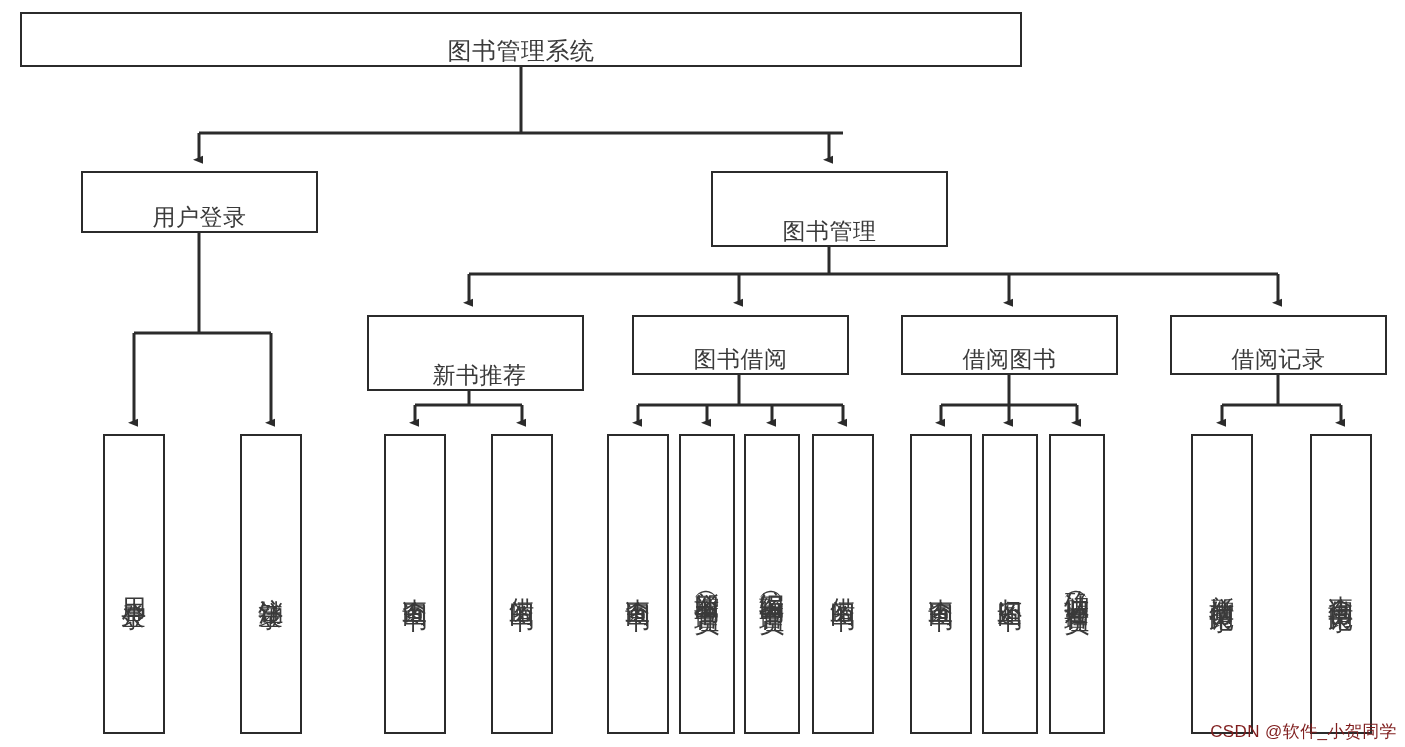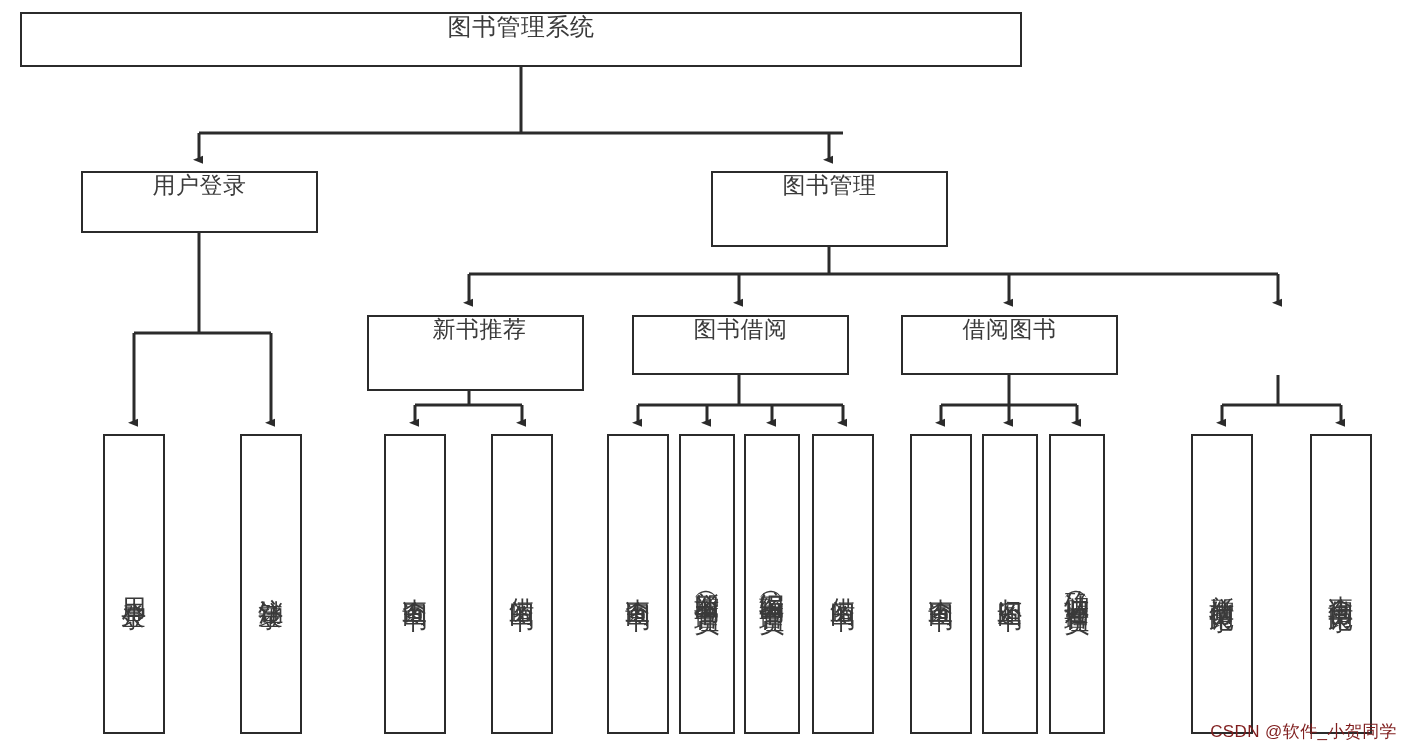--- a/index.html
+++ b/index.html
@@ -25,21 +25,21 @@
     width: 1405px;
     height: 747px;
     pointer-events: none;
   }
   .node {
     position: absolute;
     box-sizing: border-box;
     background: #ffffff;
     border: 2.5px solid #2b2b2b;
     display: flex;
-    align-items: flex-start;
+    align-items: flex-end;
     justify-content: center;
     color: #2f2f2f;
   }
   .node .node-label {
     display: block;
     text-align: center;
     line-height: 1.12;
     color: #3a3a3a;
     white-space: pre-wrap;
   }
@@ -143,20 +143,23 @@
 
   <div class="node horiz" style="left:367px; top:315px; width:217px; height:76px;padding-left:8px;">
     <span class="node-label">新书推荐</span>
   </div>
   <div class="node horiz" style="left:632px; top:315px; width:217px; height:60px;">
     <span class="node-label">图书借阅</span>
   </div>
   <div class="node horiz" style="left:901px; top:315px; width:217px; height:60px;">
     <span class="node-label">借阅图书</span>
   </div>
+  <div class="node horiz" style="left:1170px; top:315px; width:217px; height:60px;">
+    <span class="node-label">借阅记录</span>
+  </div>
 
   <div class="node vert" style="left:103px; top:434px; width:62px; height:300px;">
     <span class="node-label">用户登录</span>
   </div>
   <div class="node vert" style="left:240px; top:434px; width:62px; height:300px;">
     <span class="node-label">注销登录</span>
   </div>
 
   <div class="node vert" style="left:384px; top:434px; width:62px; height:300px;">
     <span class="node-label">查询图书</span>

